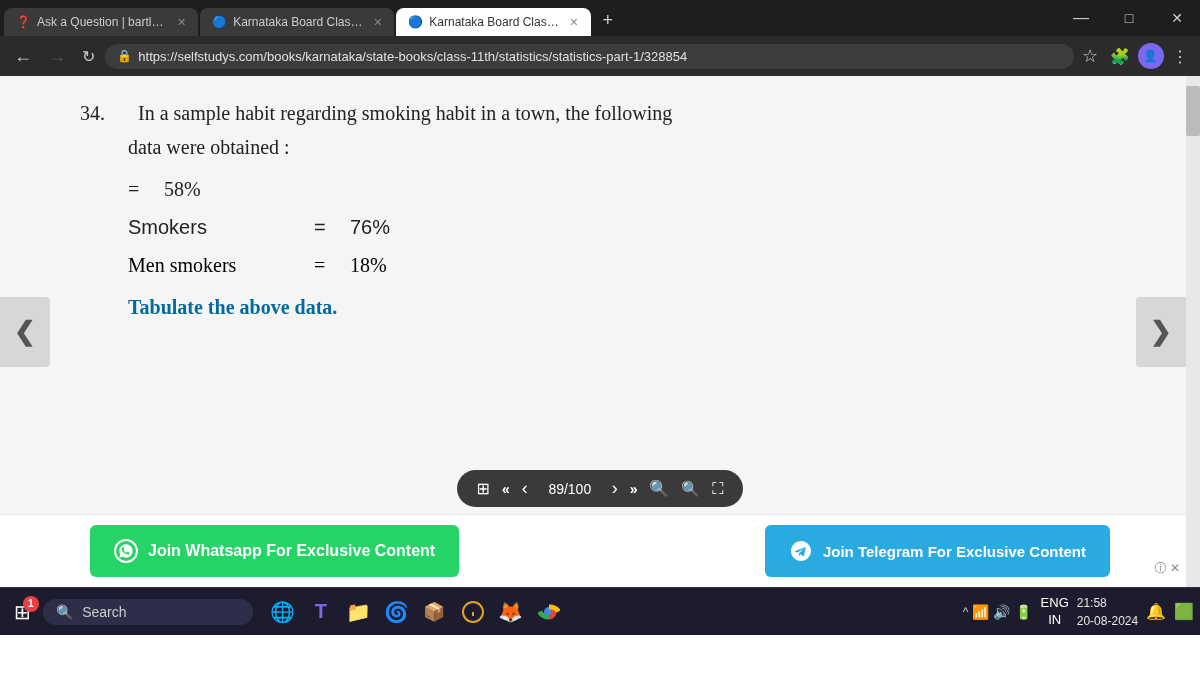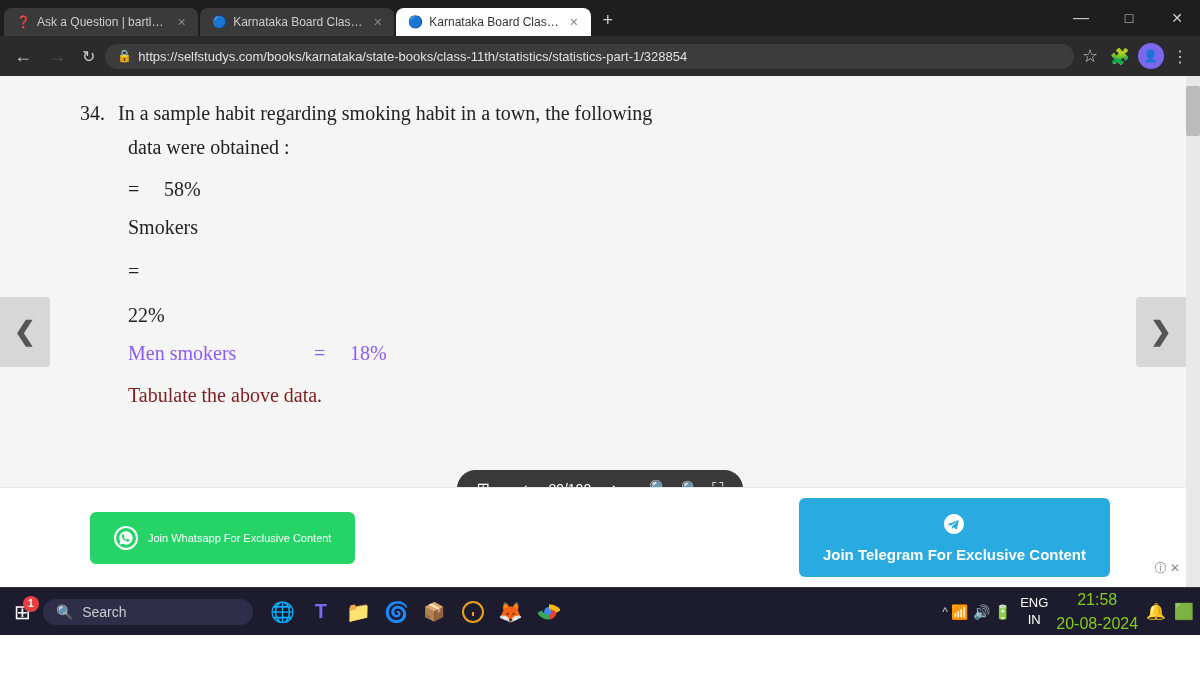--- a/index.html
+++ b/index.html
@@ -230,44 +230,44 @@
 </div>
 
 <div class="page-content" style="height:511px; background:#f5f5f5; position:relative; overflow:hidden;">
 
   <div style="position:absolute; right:0; top:0; width:14px; height:100%; background:#e8e8e8; z-index:10;">
     <div style="width:14px; height:50px; background:#bbb; margin-top:10px; border-radius:2px;"></div>
   </div>
 
   <div class="question-content" style="padding: 20px 110px 10px 80px;">
     <div style="font-size:20px; font-family:'Times New Roman',serif; line-height:1.7; color:#222;">
-      <span style="margin-right:8px;">34.</span>
+      <span style="margin-right:28px;">34.</span>
       <span>In a  sample habit regarding smoking habit in a town, the following</span>
     </div>
     <div style="font-size:20px; font-family:'Times New Roman',serif; line-height:1.7; color:#222; padding-left:48px;">
       <span>data were obtained :</span>
     </div>
 
     <div class="data-lines" style="margin:6px 0 6px 48px;">
       <div class="data-line" style="font-size:20px; font-family:'Times New Roman',serif; line-height:1.9; color:#222; display:flex; gap:6px;">
         <span style="min-width:30px;">=</span>
         <span>58%</span>
       </div>
-      <div class="data-line" style="font-size:20px; font-family:Liberation Serif, serif; line-height:1.9; color:#222; display:flex; gap:6px;flex-direction:column;">
+      <div class="data-line" style="font-size:20px; font-family:Liberation Sans, sans-serif; line-height:1.9; color:#222; display:flex; gap:6px;">
         <span style="min-width:180px;">Smokers</span>
         <span style="min-width:30px;">=</span>
-        <span>22%</span>
+        <span>76%</span>
       </div>
-      <div class="data-line" style="font-size:20px; font-family:'Times New Roman',serif; line-height:1.9; color:#8b5cf6; display:flex; gap:6px;">
+      <div class="data-line" style="font-size:20px; font-family:'Times New Roman',serif; line-height:1.9; color:#000000; display:flex; gap:6px;">
         <span style="min-width:180px;">Men smokers</span>
         <span style="min-width:30px;">=</span>
         <span>18%</span>
       </div>
     </div>
-    <div style="font-size:20px; font-family:'Times New Roman',serif; line-height:1.7; color:#7f1d1d; padding-left:48px;">
+    <div style="font-size:20px; font-family:'Times New Roman',serif; line-height:1.7; color:#0369a1; padding-left:48px;font-weight:bold;">
       <span>Tabulate the above data.</span>
     </div>
   </div>
 
   <div class="nav-arrow left" style="position:absolute; left:0; top:50%; transform:translateY(-50%); width:50px; height:70px; background:rgba(0,0,0,0.12); border-radius:0 4px 4px 0; display:flex; align-items:center; justify-content:center; cursor:pointer; color:#555; font-size:26px; font-weight:bold;">
     <span>❮</span>
   </div>
   <div class="nav-arrow right" style="position:absolute; right:14px; top:50%; transform:translateY(-50%); width:50px; height:70px; background:rgba(0,0,0,0.12); border-radius:4px 0 0 4px; display:flex; align-items:center; justify-content:center; cursor:pointer; color:#555; font-size:26px; font-weight:bold;">
     <span>❯</span>
   </div>
@@ -280,30 +280,30 @@
       <span style="color:#fff; font-size:14px; min-width:60px; text-align:center;">89/100</span>
       <span style="color:#fff; font-size:18px; cursor:pointer;">›</span>
       <span style="color:#fff; font-size:14px; cursor:pointer; font-weight:bold;">»</span>
       <span style="color:#fff; font-size:16px; cursor:pointer;">🔍</span>
       <span style="color:#fff; font-size:15px; cursor:pointer;">🔍</span>
       <span style="color:#fff; font-size:16px; cursor:pointer;">⛶</span>
     </div>
   </div>
 
   <div style="position:absolute; bottom:0; left:0; right:0; display:flex; justify-content:space-between; align-items:center; padding:10px 90px; background:#fff; border-top:1px solid #e8e8e8;">
-    <button class="whatsapp-btn" style="background:#25D366; color:#fff; border:none; border-radius:6px; padding:14px 24px; font-size:11px; font-weight:400; cursor:pointer; display:flex; align-items:center; gap:10px;">
+    <button class="whatsapp-btn" style="background:#25D366; color:#fff; border:none; border-radius:6px; padding:14px 24px; font-size:16px; font-weight:700; cursor:pointer; display:flex; align-items:center; gap:10px;">
       <span style="font-size:20px; display:inline-flex; align-items:center; justify-content:center; width:24px; height:24px; border:2px solid #fff; border-radius:50%;">
         <svg width="16" height="16" viewBox="0 0 24 24" fill="white">
             <path d="M12 2C6.48 2 2 6.48 2 12c0 1.77.47 3.44 1.29 4.89L2 22l5.27-1.27A9.94 9.94 0 0012 22c5.52 0 10-4.48 10-10S17.52 2 12 2zm5.07 14.07c-.22.62-1.3 1.19-1.78 1.26-.48.08-1.1.11-3.52-.74-2.96-1.04-4.88-3.98-5.03-4.17-.15-.18-1.22-1.62-1.22-3.09s.77-2.19 1.04-2.49c.27-.3.59-.37.79-.37s.39.01.56.01c.18 0 .42-.07.65.5.24.57.82 2 .89 2.15.07.15.12.32.02.51-.1.18-.15.3-.3.46-.14.16-.3.36-.43.48-.14.13-.29.27-.12.53.16.26.73 1.2 1.57 1.94 1.08.96 1.98 1.25 2.26 1.39.27.14.43.12.59-.07.16-.18.69-.8.87-1.08.18-.27.37-.22.62-.13.26.09 1.64.77 1.92.91.28.14.47.21.54.33.07.12.07.7-.15 1.32z"></path>
           </svg>
       </span>
       <span>Join Whatsapp For Exclusive Content</span>
     </button>
 
-    <button class="telegram-btn" style="background:#29AAE1; color:#fff; border:none; border-radius:6px; padding:14px 24px; font-size:15px; font-weight:600; cursor:pointer; display:flex; align-items:center; gap:10px;flex-direction:column;">
+    <button class="telegram-btn" style="background:#29AAE1; color:#fff; border:none; border-radius:6px; padding:14px 24px; font-size:15px; font-weight:600; cursor:pointer; display:flex; align-items:center; gap:10px;">
       <span style="font-size:20px; display:inline-flex; align-items:center; justify-content:center; width:24px; height:24px;">
         <svg width="20" height="20" viewBox="0 0 24 24" fill="white">
             <path d="M12 0C5.373 0 0 5.373 0 12s5.373 12 12 12 12-5.373 12-12S18.627 0 12 0zm5.562 8.248l-2.01 9.475c-.148.658-.537.818-1.084.508l-3-2.21-1.447 1.394c-.16.16-.295.295-.605.295l.213-3.053 5.56-5.023c.242-.213-.054-.333-.373-.12l-6.871 4.326-2.962-.924c-.643-.204-.657-.643.136-.953l11.57-4.461c.537-.194 1.006.131.873.746z"></path>
           </svg>
       </span>
       <span>Join Telegram For Exclusive Content</span>
     </button>
   </div>
 
   <div style="position:absolute; bottom:10px; right:20px; color:#888; font-size:12px; cursor:pointer; z-index:20;">
@@ -351,20 +351,20 @@
     <div style="display:flex; align-items:center; gap:4px; color:#ccc; font-size:13px;">
       <span style="cursor:pointer; color:#ccc; font-size:12px;">^</span>
       <span style="font-size:14px;">📶</span>
       <span style="cursor:pointer; font-size:14px;">🔊</span>
       <span style="font-size:14px;">🔋</span>
     </div>
     <div style="color:#fff; font-size:13px; text-align:center; line-height:1.3;">
       <div>ENG</div>
       <div>IN</div>
     </div>
-    <div style="color:#84cc16; font-size:16px; text-align:center; line-height:1.5; cursor:pointer;">
+    <div style="color:#e5e5e5; font-size:12px; text-align:left; line-height:1.5; cursor:pointer;">
       <div>21:58</div>
       <div>20-08-2024</div>
     </div>
     <div style="color:#4db6ff; font-size:16px; cursor:pointer;">🔔</div>
     <div style="color:#4db6ff; font-size:16px; cursor:pointer;">🟩</div>
   </div>
 </div>
 
 </body></html>

